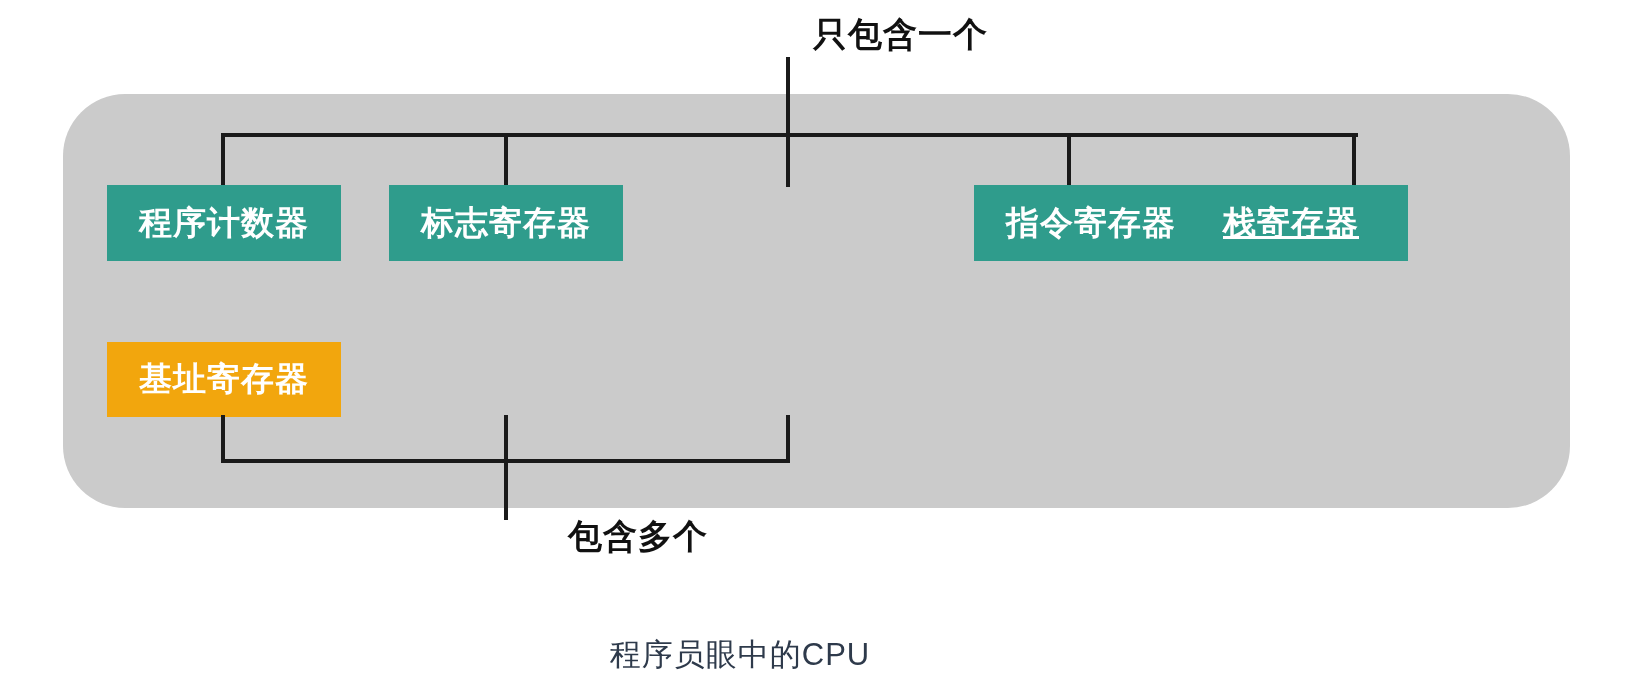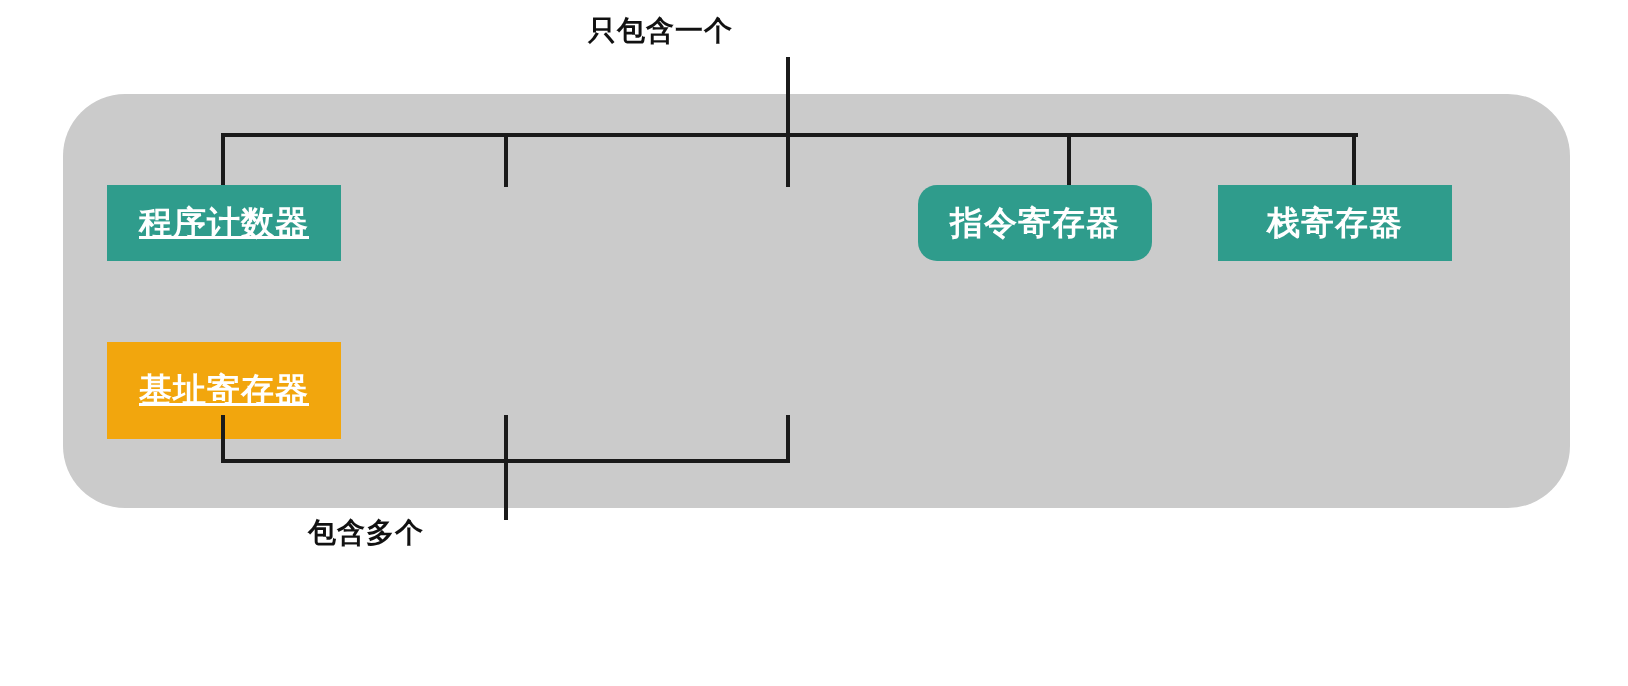--- a/index.html
+++ b/index.html
@@ -14,24 +14,24 @@
   html,body{margin:0;padding:0;background:#FFFFFF;}
   body{font-family:"Liberation Sans","DejaVu Sans",sans-serif;}
   .stage{
     position:relative;
     width:1628px;height:686px;
     background:#FFFFFF;
     overflow:hidden;
   }
   .annotation{
     position:absolute;
-    font-size:28px;
+    font-size:34px;
     font-weight:bold;
     color:var(--annotation-text);
-    text-align:left;
+    text-align:right;
     letter-spacing:1px;
     white-space:nowrap;
     font-family:Liberation Mono, monospace;
   }
   .top-annotation{left:588px;top:12px;width:400px;}
   .bottom-annotation{left:308px;top:514px;width:400px;}
   .cpu-container{
     position:absolute;
     left:63px;top:94px;
     width:1507px;height:414px;
@@ -63,26 +63,26 @@
     display:flex;
     align-items:center;
     justify-content:center;
     color:var(--register-text);
     font-size:33px;
     font-weight:600;
     letter-spacing:1px;
     white-space:nowrap;
   }
   .row-single{top:185px;height:76px;background:var(--single-register-fill);}
-  .row-multiple{top:342px;height:97px;background:var(--multiple-register-fill);}
-  .c1{left:107px;text-decoration:underline;}
+  .row-multiple{top:342px;height:75px;background:var(--multiple-register-fill);}
+  .c1{left:107px;}
   .c2{left:389px;}
   .c3{left:671px;}
-  .c4{left:918px;border-radius:19px;}
-  .c5{left:1218px;}
+  .c4{left:974px;}
+  .c5{left:1174px;text-decoration:underline;}
   .caption{
     position:absolute;
     left:440px;top:634px;width:600px;
     font-size:31px;
     font-weight:normal;
     color:var(--caption-text);
     text-align:center;
     letter-spacing:1px;
     white-space:nowrap;
   }
@@ -97,26 +97,28 @@
   <div class="cpu-container"></div>
 
   <div class="line vline top-main-v"></div>
   <div class="line hline top-h"></div>
   <div class="line vline top-drop-1"></div>
   <div class="line vline top-drop-2"></div>
   <div class="line vline top-drop-4"></div>
   <div class="line vline top-drop-5"></div>
 
   <div class="register row-single c1">程序计数器</div>
+  <div class="register row-single c2">标志寄存器</div>
   <div class="register row-single c4">指令寄存器</div>
   <div class="register row-single c5">栈寄存器</div>
 
   <div class="register row-multiple c1">基址寄存器</div>
 
   <div class="line vline bot-drop-1"></div>
   <div class="line vline bot-drop-3"></div>
   <div class="line hline bot-h"></div>
   <div class="line vline bot-main-v"></div>
 
   <div class="annotation bottom-annotation">包含多个</div>
 
+  <div class="caption">程序员眼中的CPU</div>
 
 </div>
 
 </body></html>

